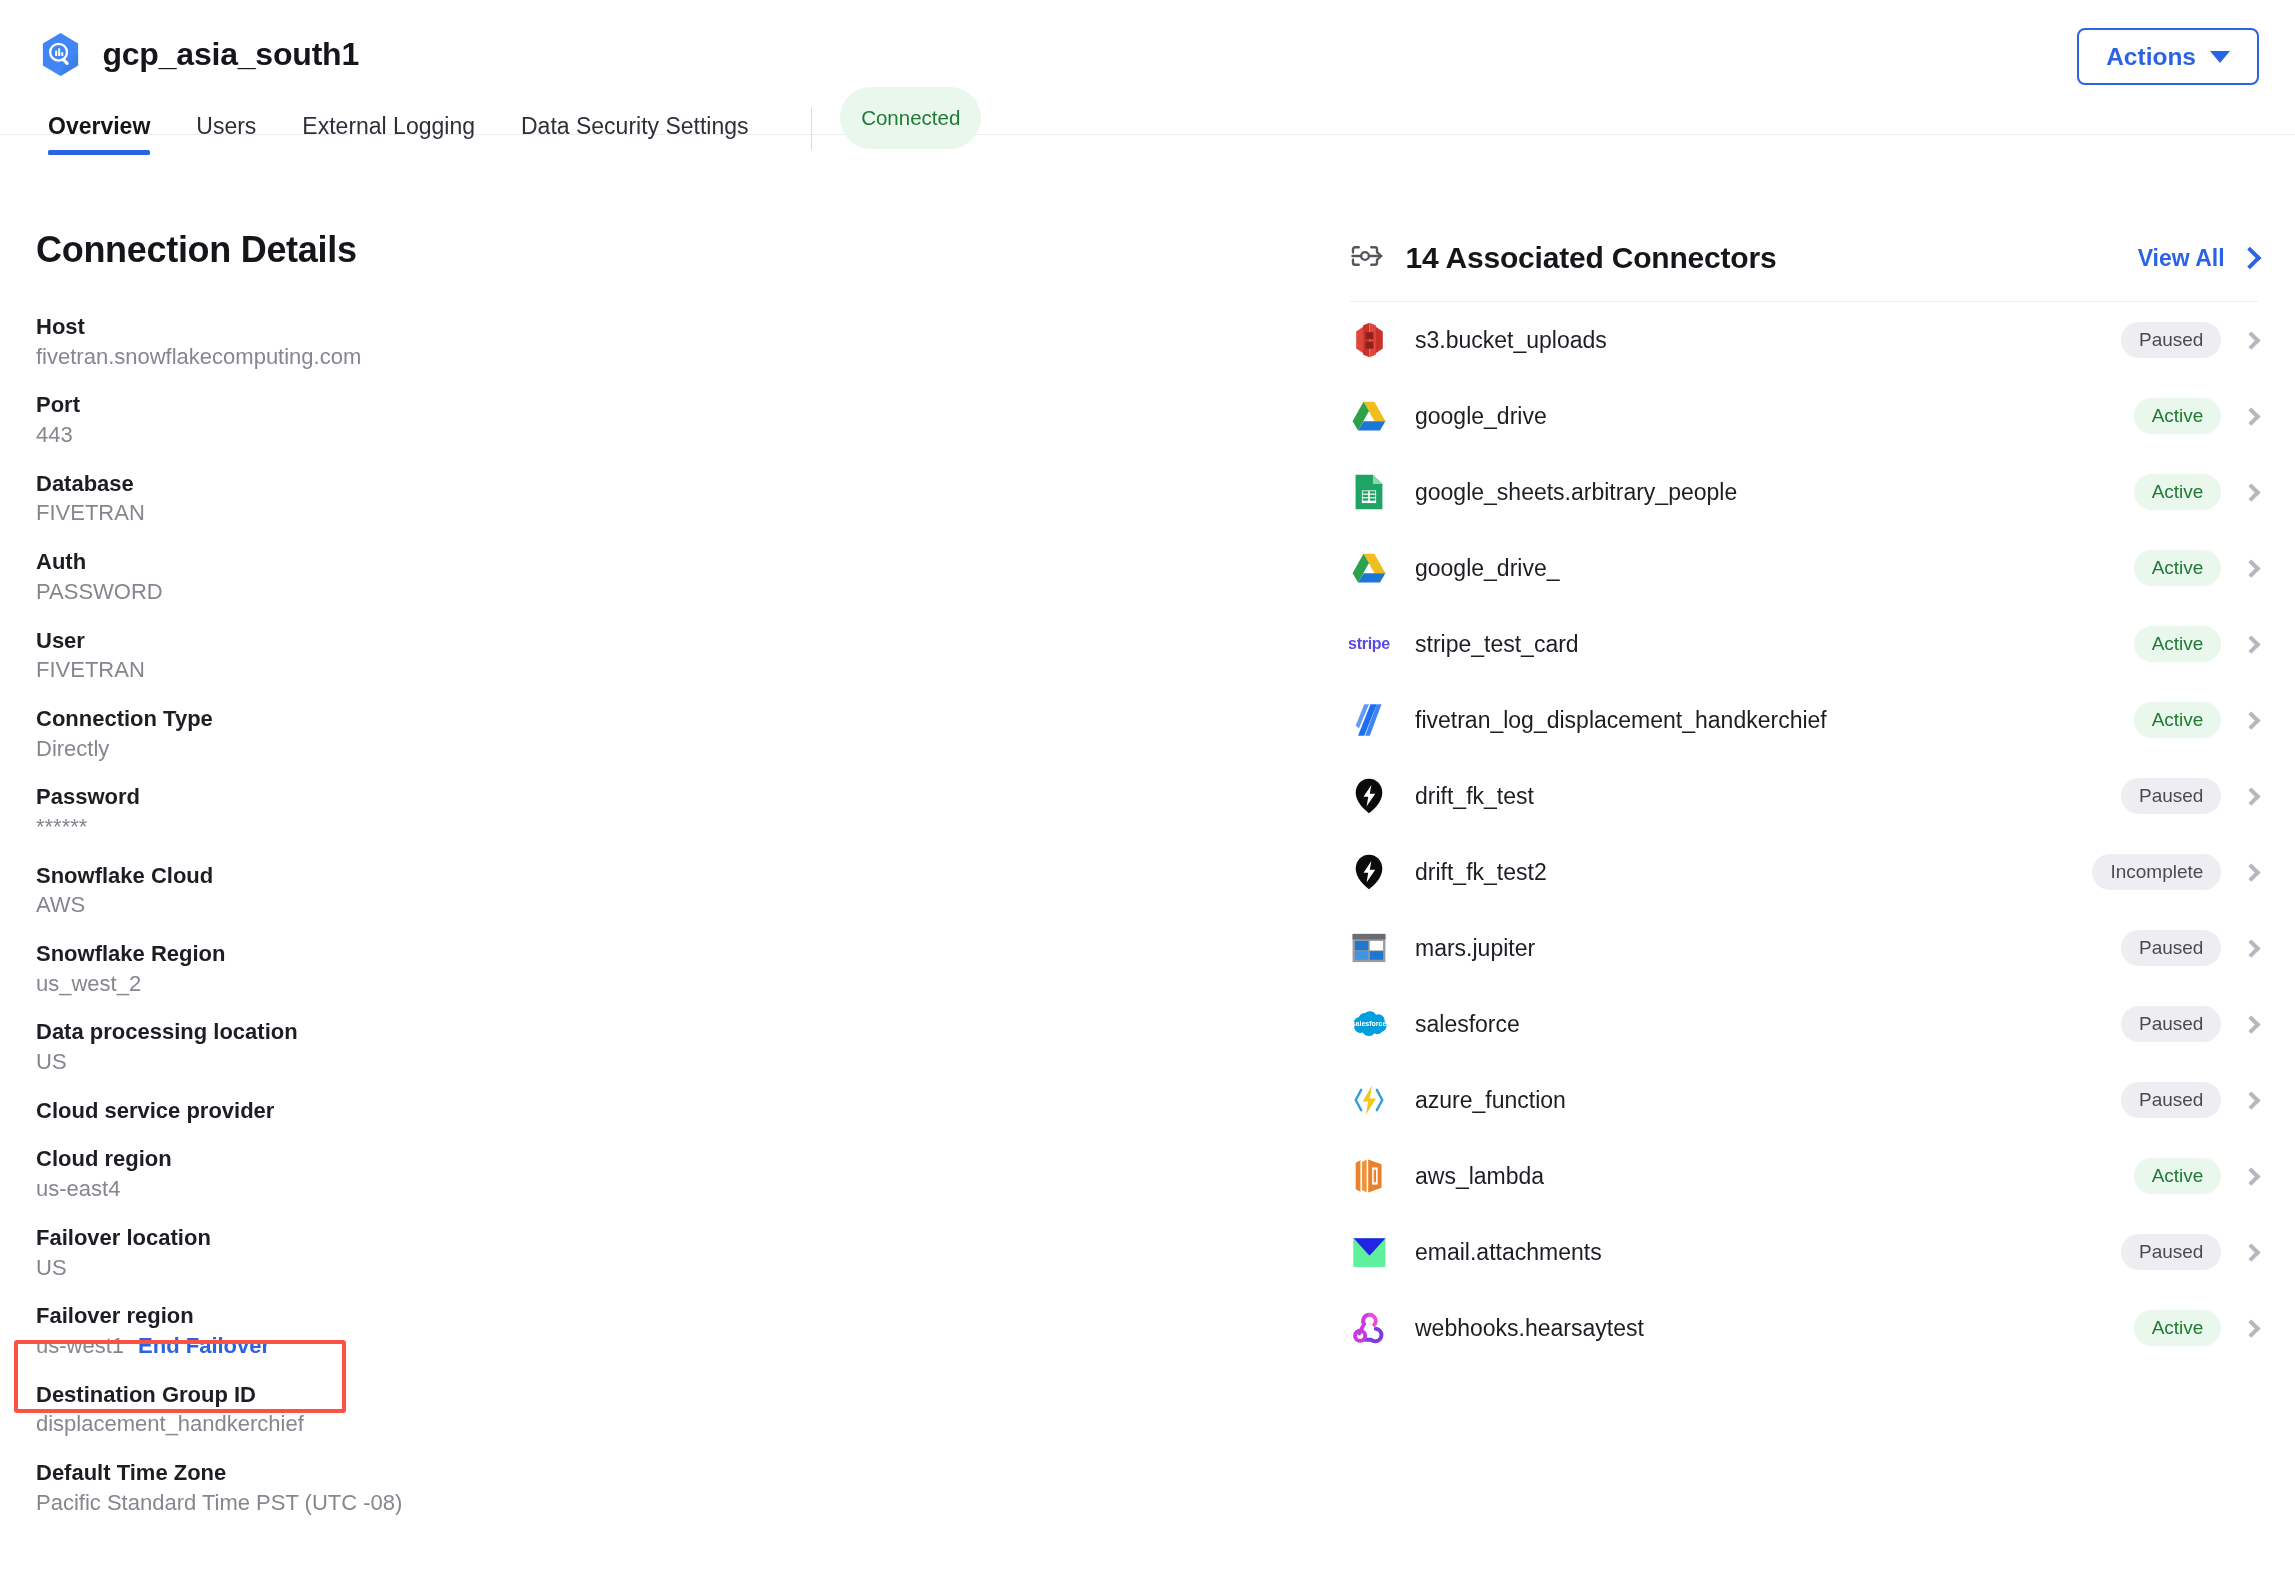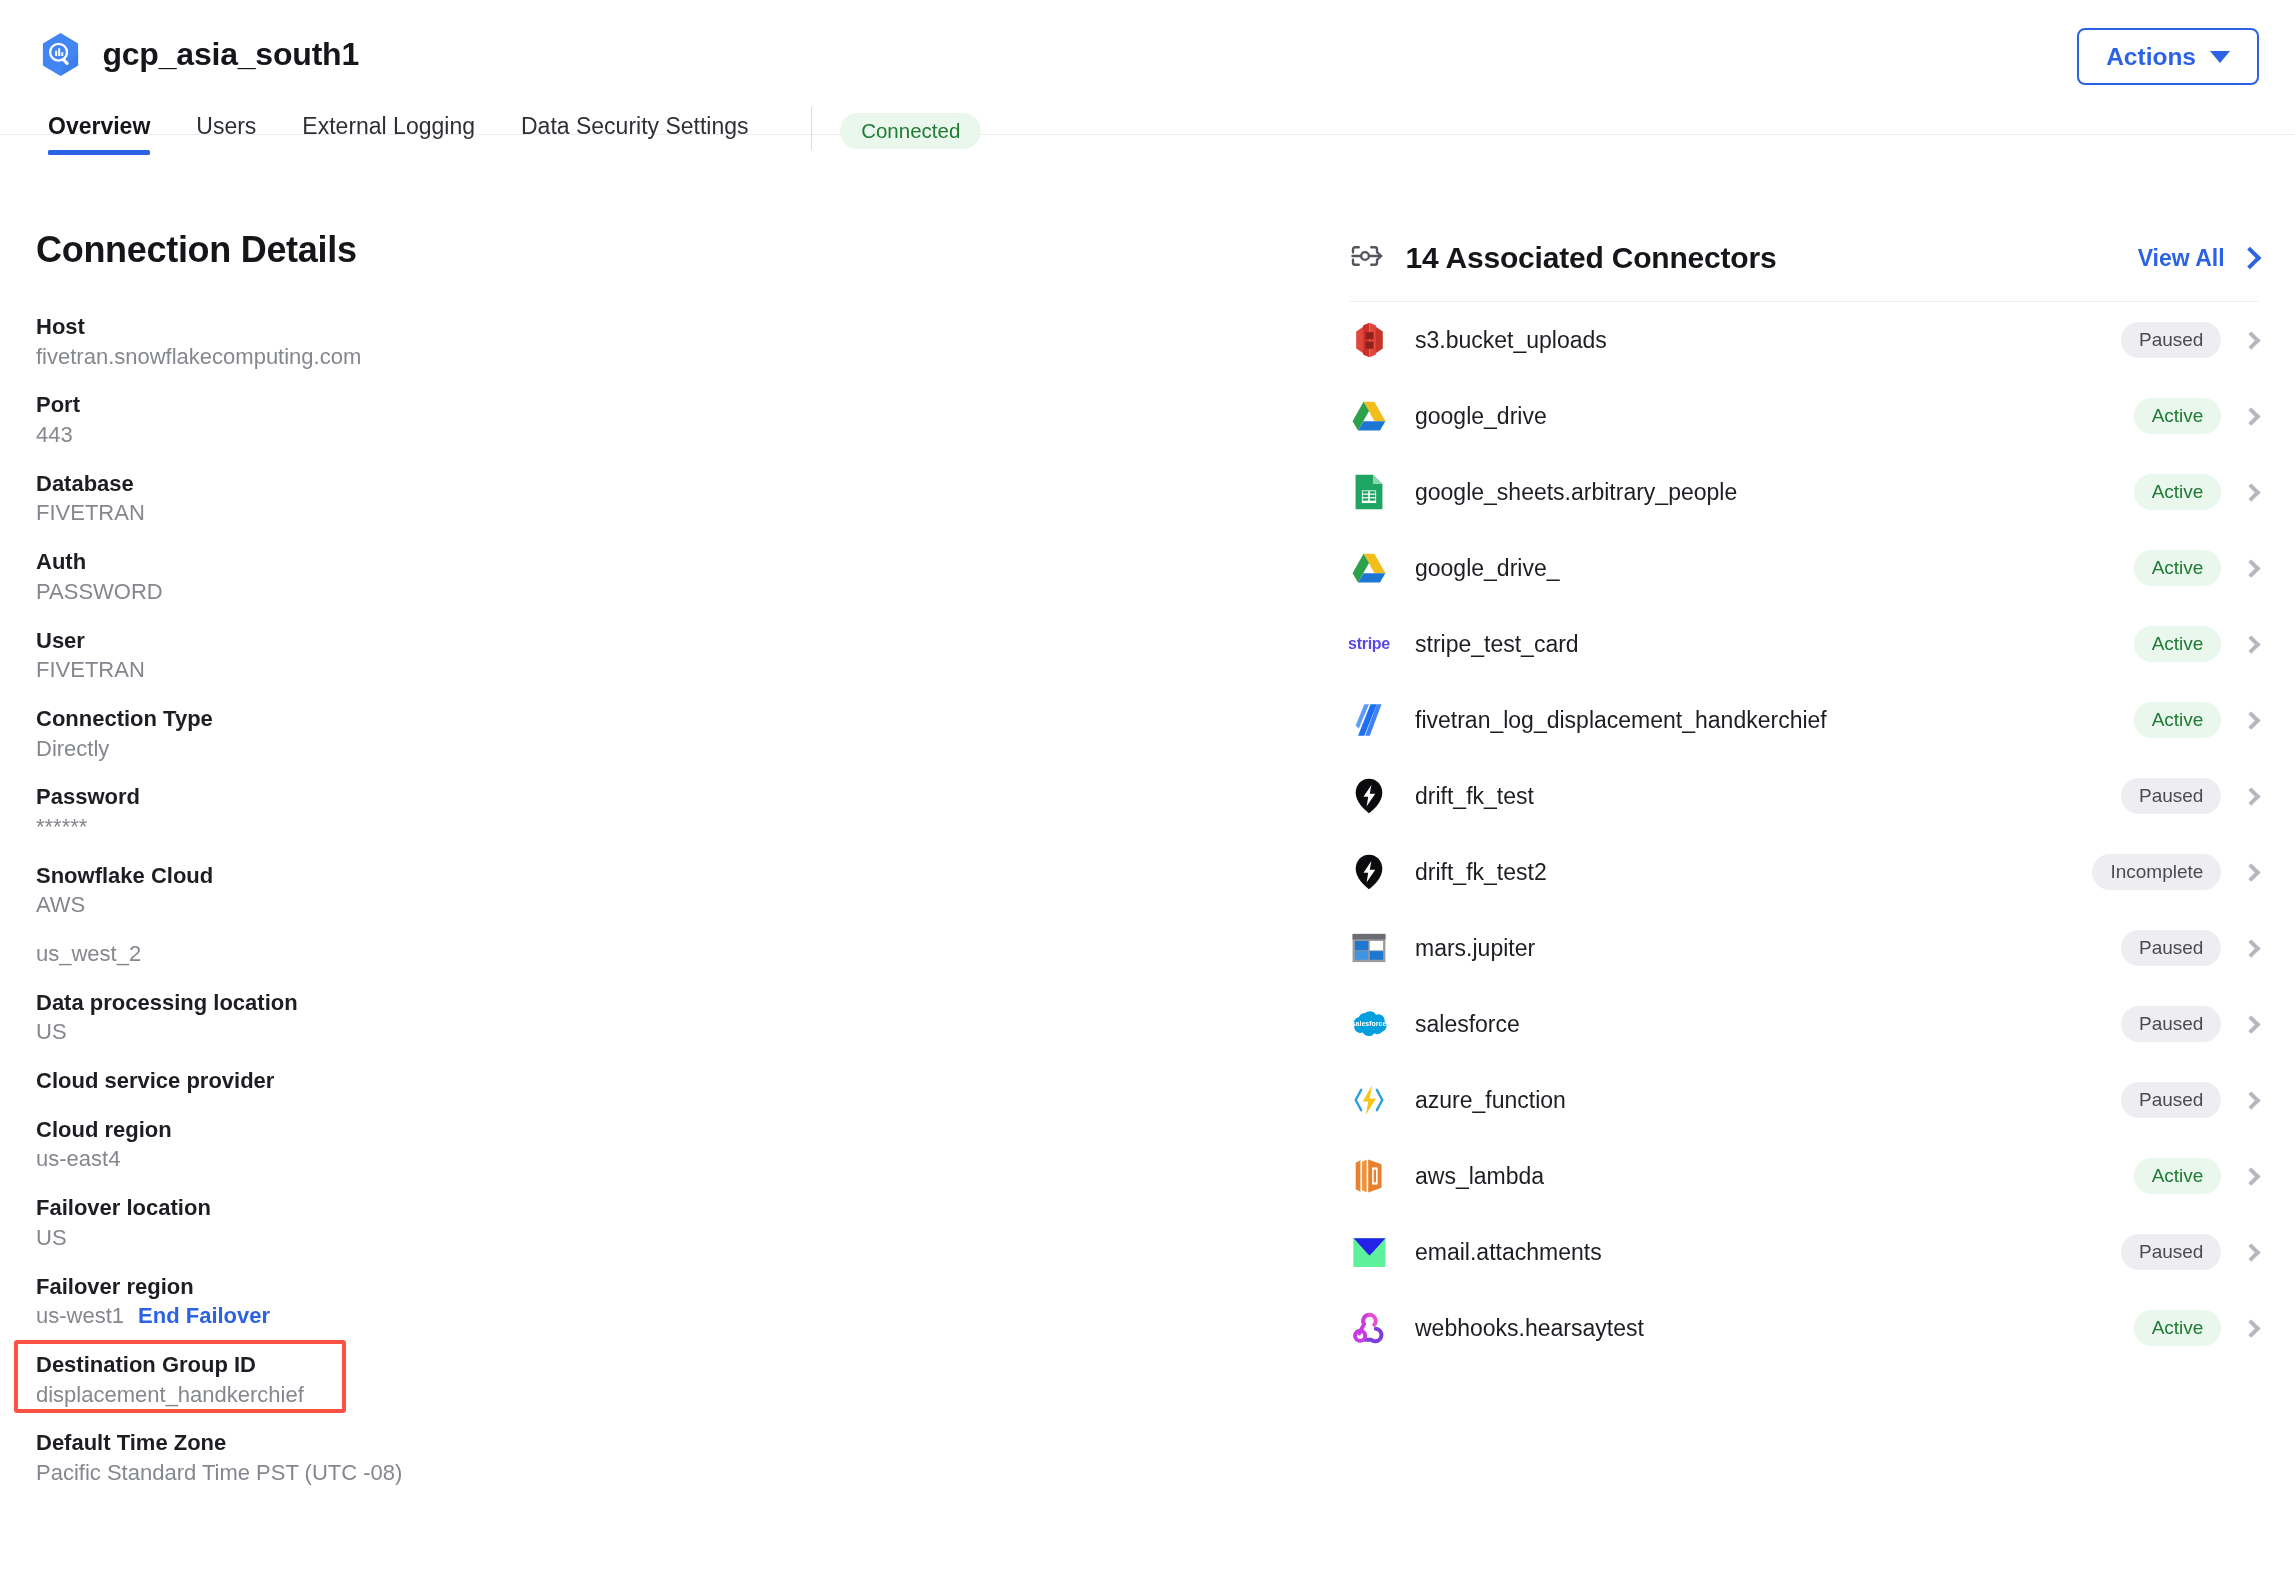--- a/index.html
+++ b/index.html
@@ -46,21 +46,21 @@
     height: 4.7px; background: #2c63e5; border-radius: 1.6px;
   }
   .tab-sep {
     width: 1.6px; height: 43px; background: #d9dbe1;
     margin: 0 28px 4.7px 16px;
   }
   .conn-badge {
     margin-bottom: 6.3px;
     background: #e9f7ec; color: #1f7a34;
     font-size: 20.5px; border-radius: 32px;
-    padding: 6px 21px; white-space: nowrap;
+    padding: 19px 21px; white-space: nowrap;
   }
 
   .actions-btn {
     position: absolute; right: 36px; top: 28px;
     border: 2.4px solid #2c63e5; border-radius: 8px;
     color: #2c63e5; background: #fff;
     font-size: 24.5px; font-weight: 700;
     padding: 12.6px 27px; display: flex; align-items: center; gap: 14px;
     cursor: pointer; white-space: nowrap;
   }
@@ -224,20 +224,21 @@
   </div>
   <div class="field">
     <div class="field-label">Password</div>
     <div class="field-value">******</div>
   </div>
   <div class="field">
     <div class="field-label">Snowflake Cloud</div>
     <div class="field-value">AWS</div>
   </div>
   <div class="field">
+    <div class="field-label">Snowflake Region</div>
     <div class="field-value">us_west_2</div>
   </div>
   <div class="field">
     <div class="field-label">Data processing location</div>
     <div class="field-value">US</div>
   </div>
   <div class="field">
     <div class="field-label">Cloud service provider</div>
   </div>
   <div class="field">

